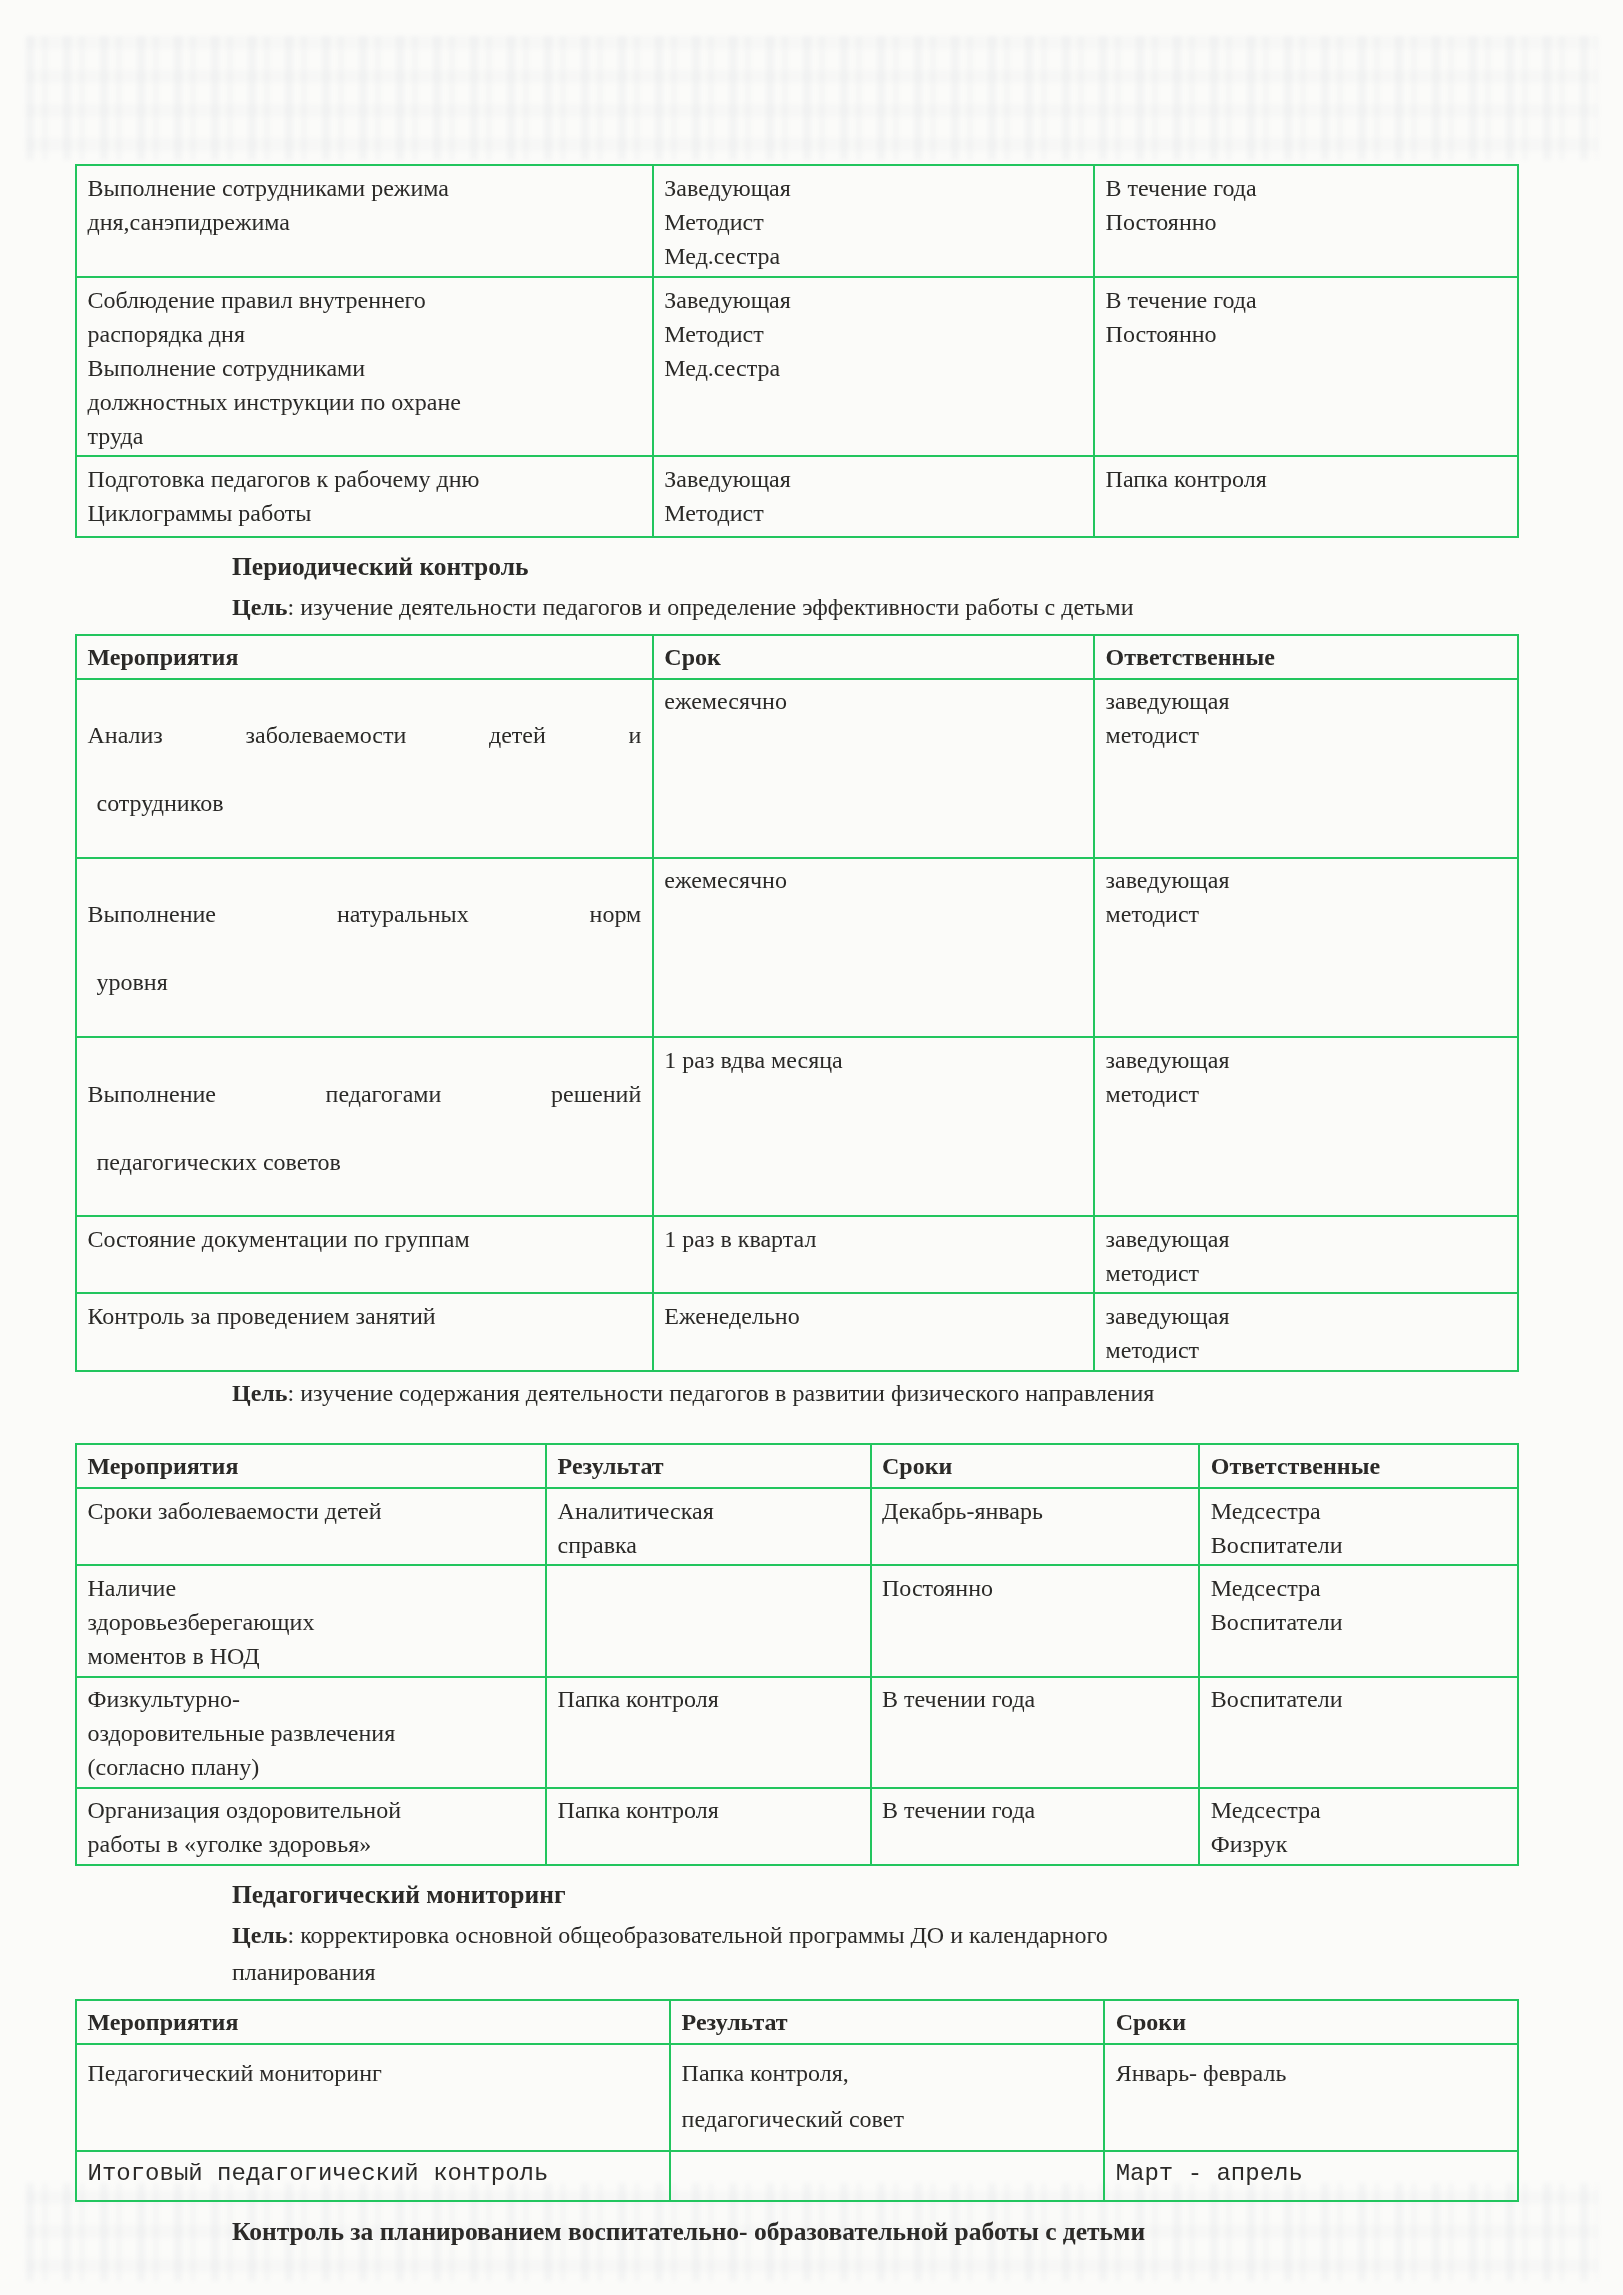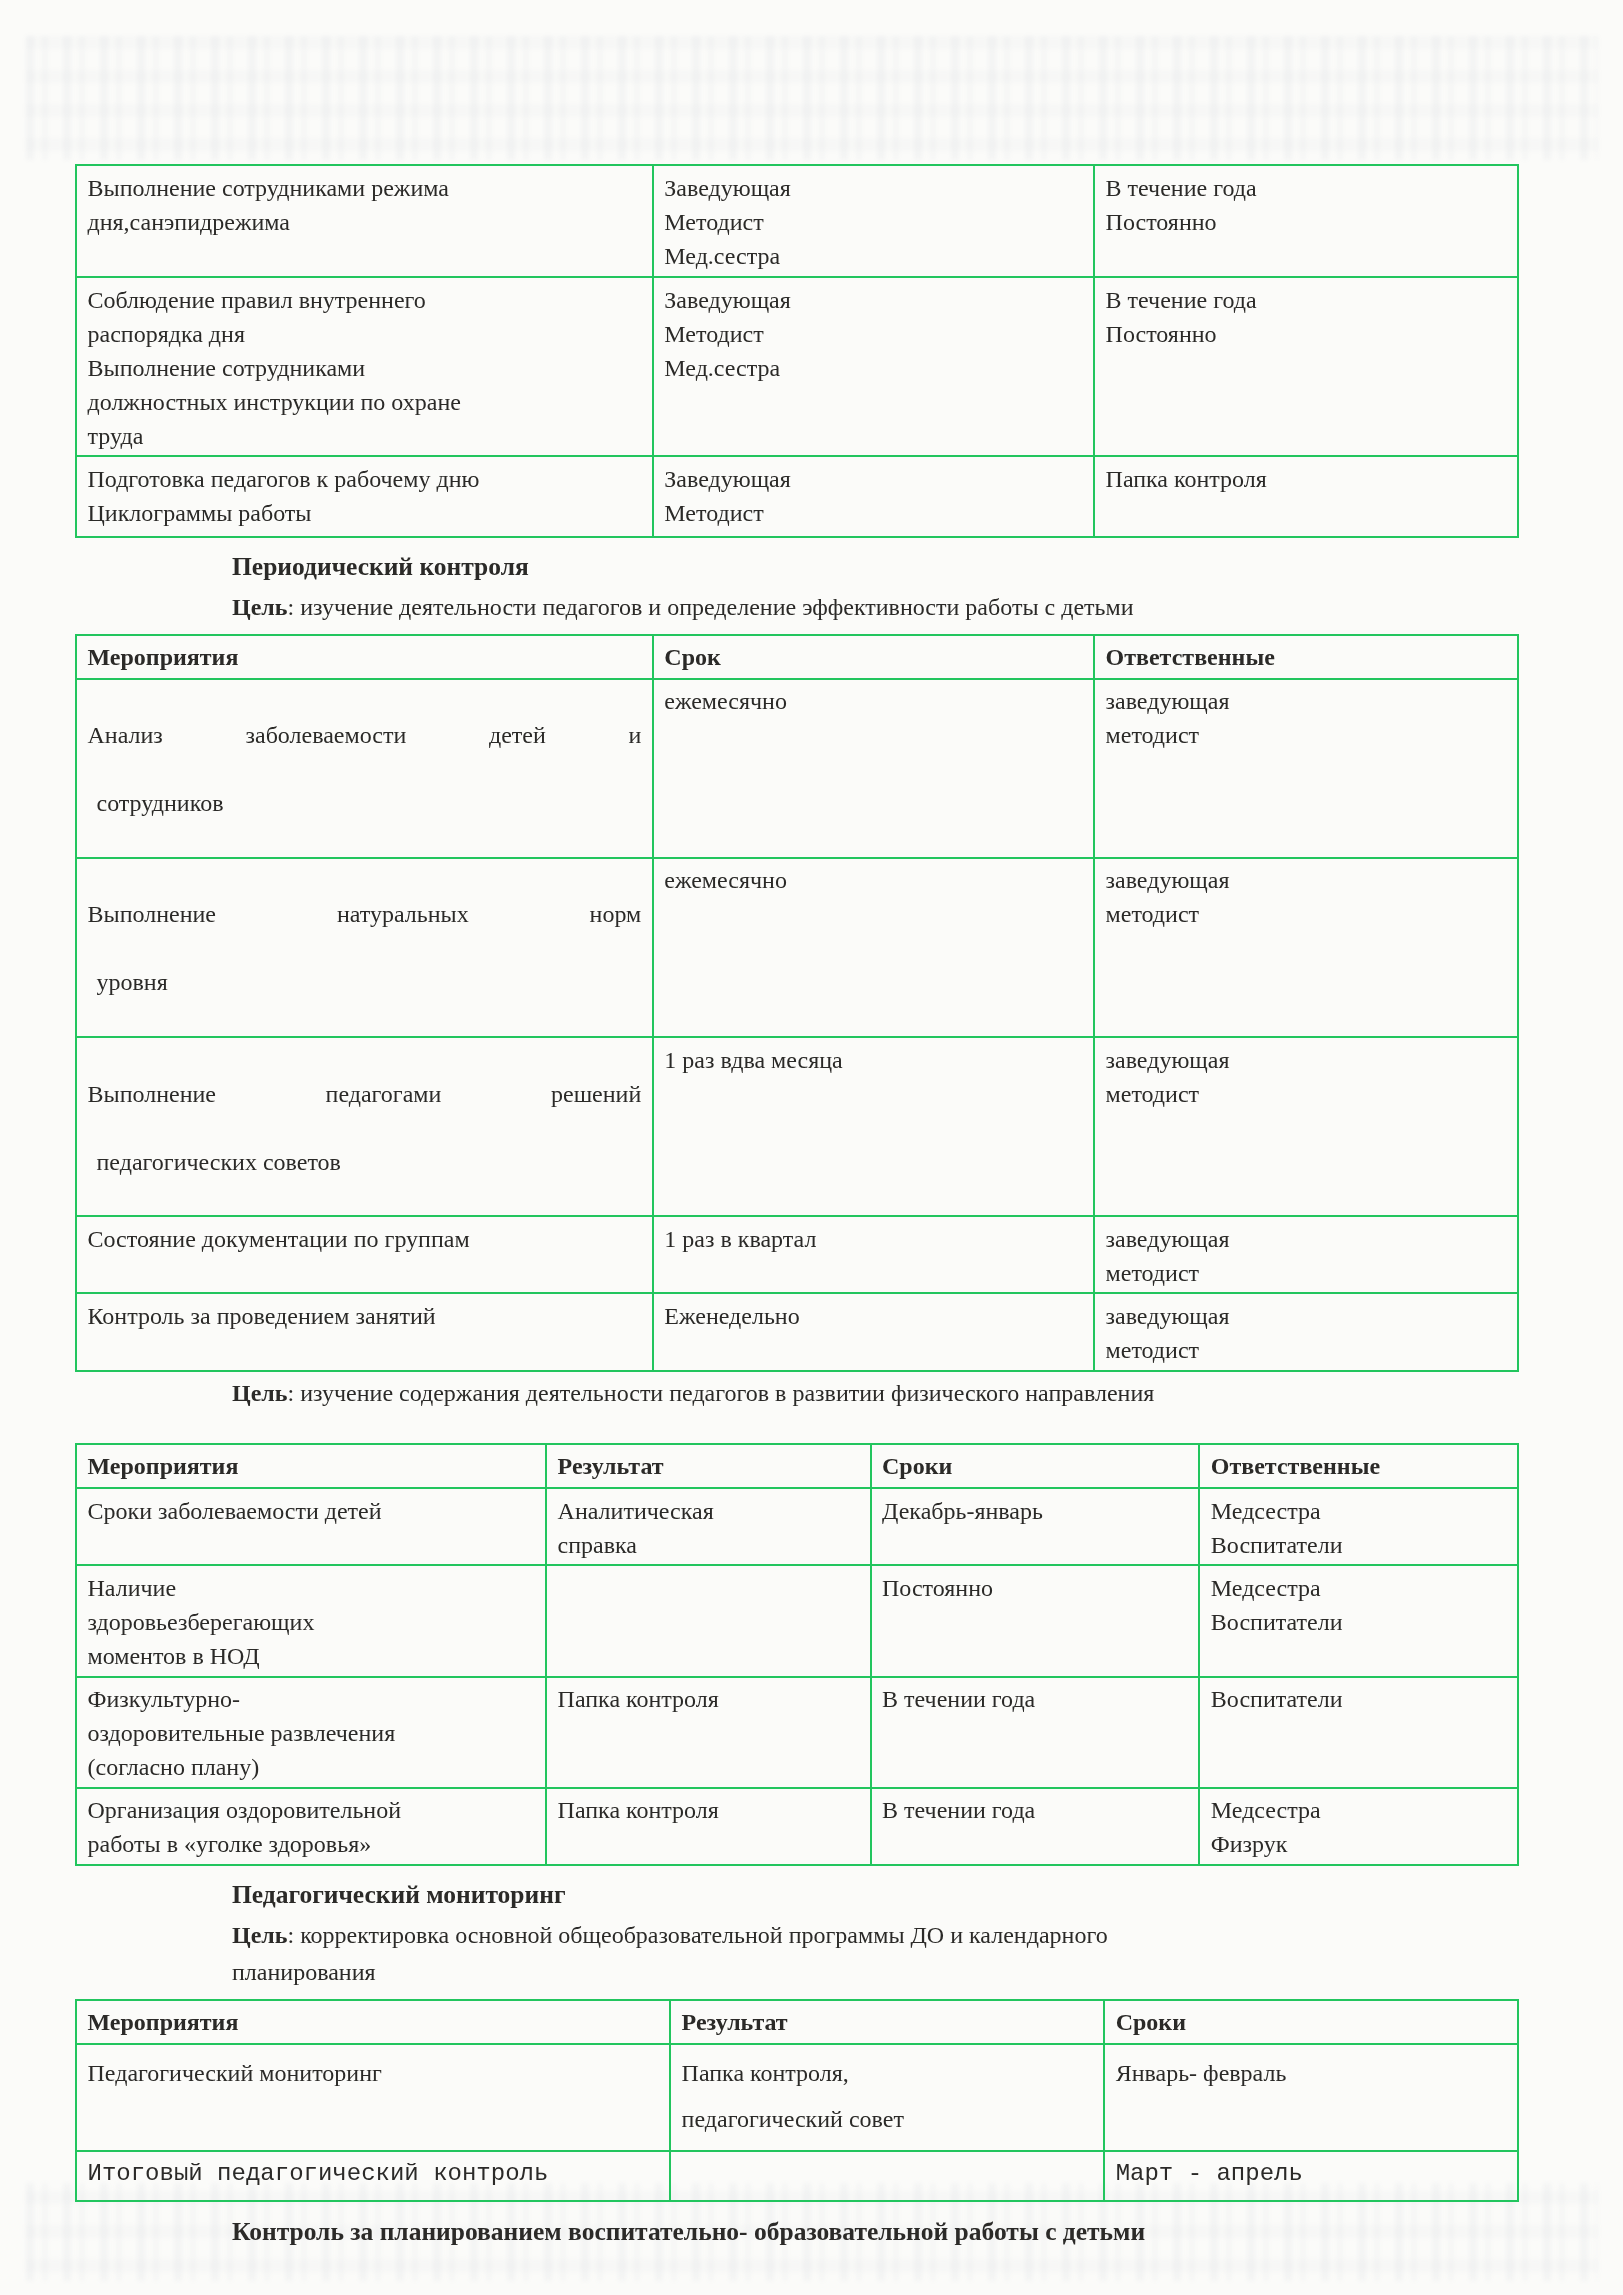--- a/index.html
+++ b/index.html
@@ -107,21 +107,21 @@
       <tr class="r3">
         <td class="cell">Подготовка педагогов к рабочему дню
 Циклограммы работы</td>
         <td class="cell">Заведующая
 Методист</td>
         <td class="cell">Папка контроля</td>
       </tr>
     </tbody>
   </table>
 
-  <div class="sec-title">Периодический контроля</div>
+  <div class="sec-title">Периодический контроль</div>
   <div class="goal"><span class="goal-b">Цель</span><span class="goal-t">: изучение деятельности педагогов и определение эффективности работы с детьми</span></div>
 
   <table class="tbl t2">
     <colgroup>
         <col style="width:40%">
         <col style="width:30.6%">
         <col style="width:29.4%">
       </colgroup>
     <thead>
       <tr>

